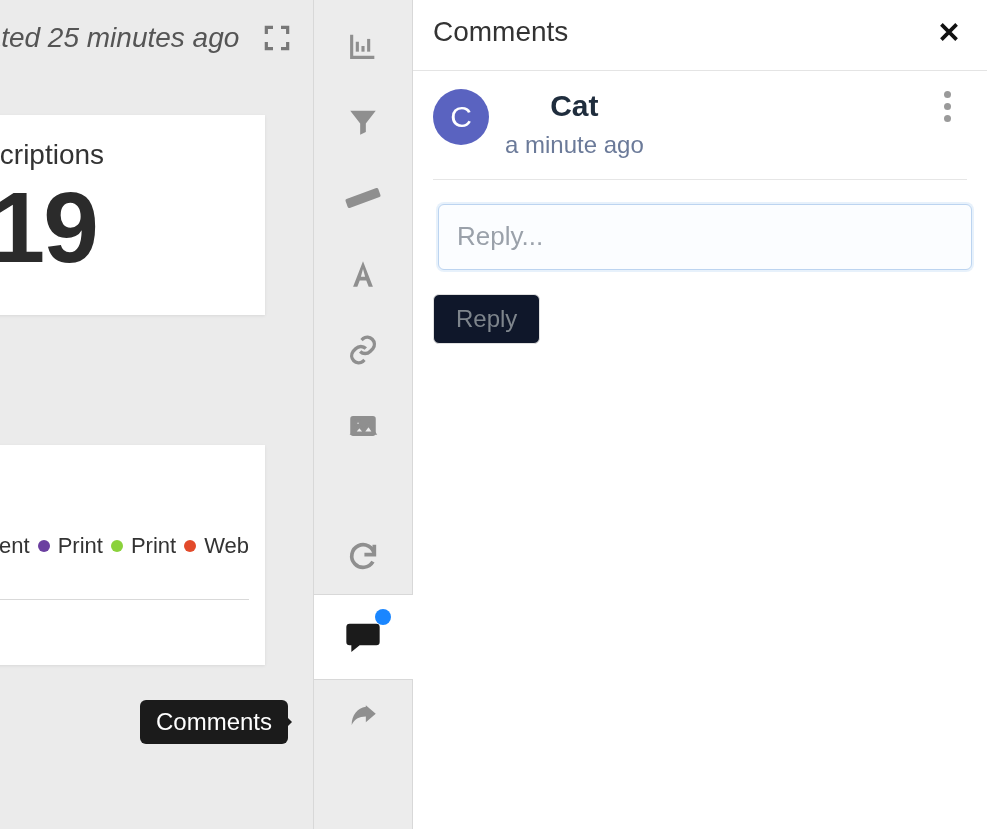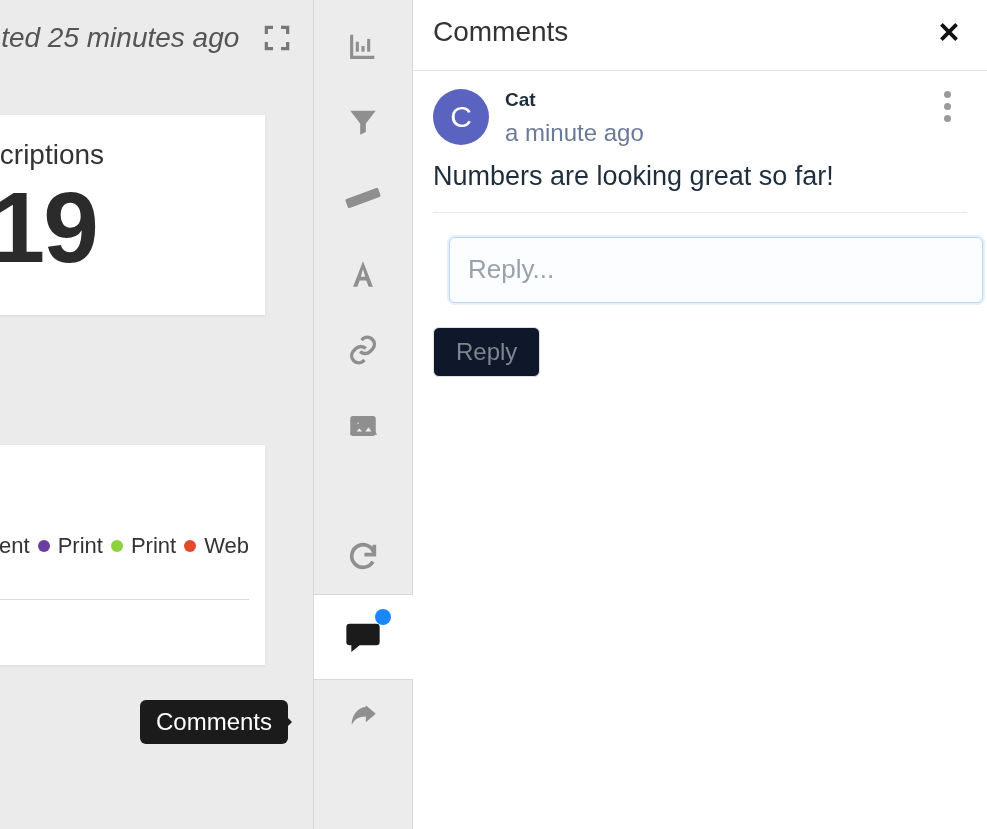--- a/index.html
+++ b/index.html
@@ -220,22 +220,23 @@
     background: #5a63c0;
     color: #fff;
     font-size: 30px;
     display: flex;
     align-items: center;
     justify-content: center;
     flex-shrink: 0;
   }
   .comment-meta .author {
     font-weight: 700;
-    font-size: 19px;
+    font-size: 30px;
     color: #1f2d3d;
+    text-align: center;
   }
   .comment-meta .time {
     font-size: 24px;
     color: #6b7a99;
     margin-top: 8px;
   }
   .comment-menu {
     position: absolute;
     right: 6px;
     top: 2px;
@@ -256,21 +257,21 @@
     color: #1f2d3d;
     margin-top: 14px;
   }
   .comment-divider {
     border: none;
     border-top: 1px solid #e6e6e6;
     margin: 20px 0 24px 0;
   }
 
   .reply-box {
-    margin: 0 36px;
+    margin: 0 25px;
     width: calc(100% - 40px);
     font-size: 26px;
     padding: 16px 18px;
     border: 1px solid #bcd4f0;
     border-radius: 6px;
     background: #fbfdff;
     color: #333;
     resize: none;
     height: 66px;
     line-height: 1.2;
@@ -405,21 +406,20 @@
         <div class="comment-meta">
           <div class="author">Cat</div>
           <div class="time">a minute ago</div>
         </div>
         <div class="comment-menu">
           <span class="dot"></span>
             <span class="dot"></span>
             <span class="dot"></span>
         </div>
       </div>
-      <div class="comment-body">Numbers are looking great so far!</div>
       <hr class="comment-divider">
     </div>
 
     <textarea class="reply-box" placeholder="Reply..." style=""></textarea>
 
     <button class="reply-btn">Reply</button>
   </div>
 
 </div>
 

